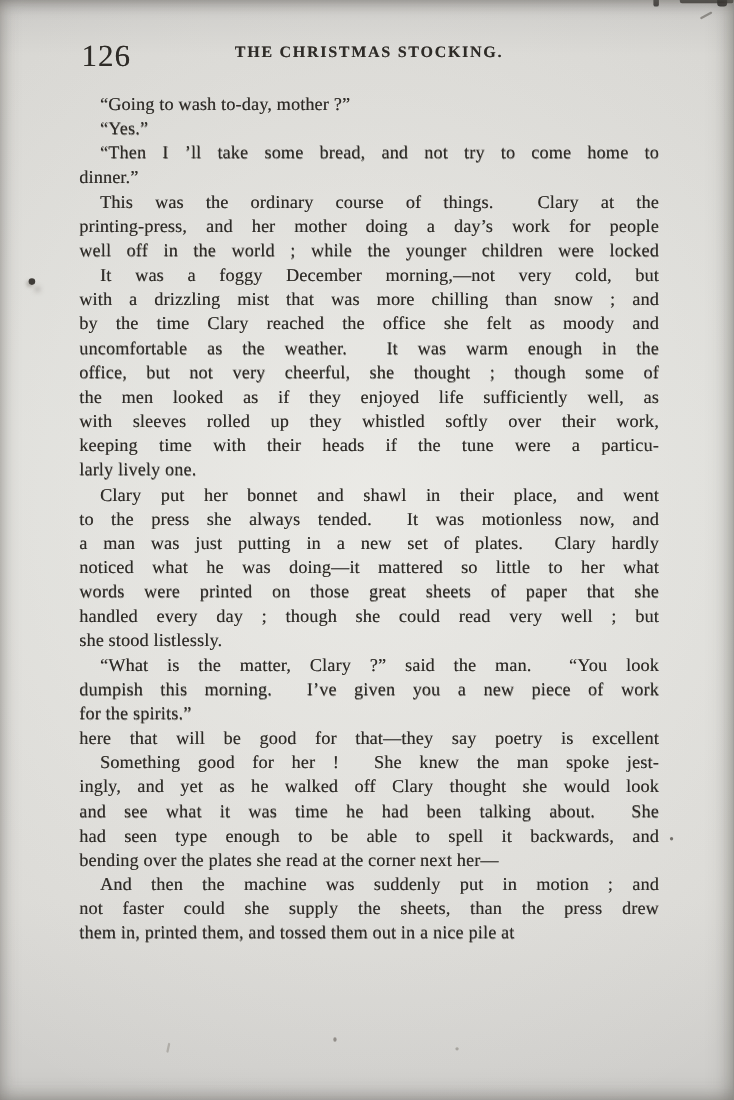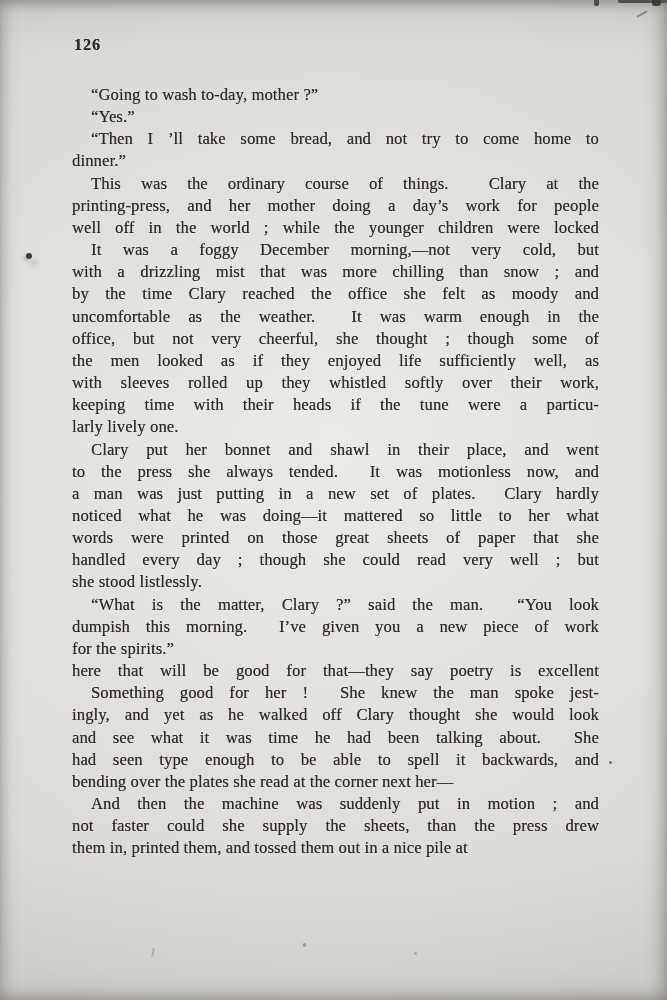--- a/index.html
+++ b/index.html
@@ -19,23 +19,22 @@
     content:""; position:absolute; inset:0; pointer-events:none;
     box-shadow:
       inset 10px 0 16px -8px rgba(110,107,102,0.45),
       inset -12px 0 18px -8px rgba(100,97,92,0.50),
       inset 0 10px 14px -8px rgba(100,97,92,0.55),
       inset 0 -10px 16px -8px rgba(110,107,102,0.45);
   }
   .header { position:absolute; top:36px; left:72px; width:527px; height:26px; }
   .page-number {
     position:absolute; left:2px; top:0;
-    font-size:16px; letter-spacing:1px;
+    font-size:28px; letter-spacing:1px;
     text-shadow:0.3px 0.3px 0.6px rgba(40,37,33,0.7);
-    font-weight:bold;
   }
   .running-title {
     text-align:center; padding-top:4px;
     font-size:14.5px; font-weight:bold; letter-spacing:1.6px;
     text-shadow:0.2px 0.2px 0.5px rgba(40,37,33,0.55);
   }
   .text-block {
     position:absolute; top:84px; left:72px; width:527px;
     font-size:16.5px; line-height:22.15px; letter-spacing:0.15px;
     text-shadow:0.25px 0.35px 0.55px rgba(46,43,39,0.6);
@@ -64,20 +63,21 @@
   .speck-c { left:152px; top:948px; width:2px; height:9px; border-radius:2px; background:rgba(140,135,128,0.5); transform:rotate(12deg); }
   .speck-d { left:414px; top:952px; width:3px; height:3px; border-radius:50%; background:rgba(130,125,118,0.55); }
 </style>
 </head>
 <body>
 
 <div class="page">
 
   <div class="header">
     <span class="page-number">126</span>
+    <div class="running-title">THE CHRISTMAS STOCKING.</div>
   </div>
 
   <div class="text-block" id="text-block">
       <div class="para dialogue">
         <div class="line indent">“Going to wash to-day, mother ?”</div>
       </div>
       <div class="para dialogue">
         <div class="line indent">“Yes.”</div>
       </div>
       <div class="para dialogue">

